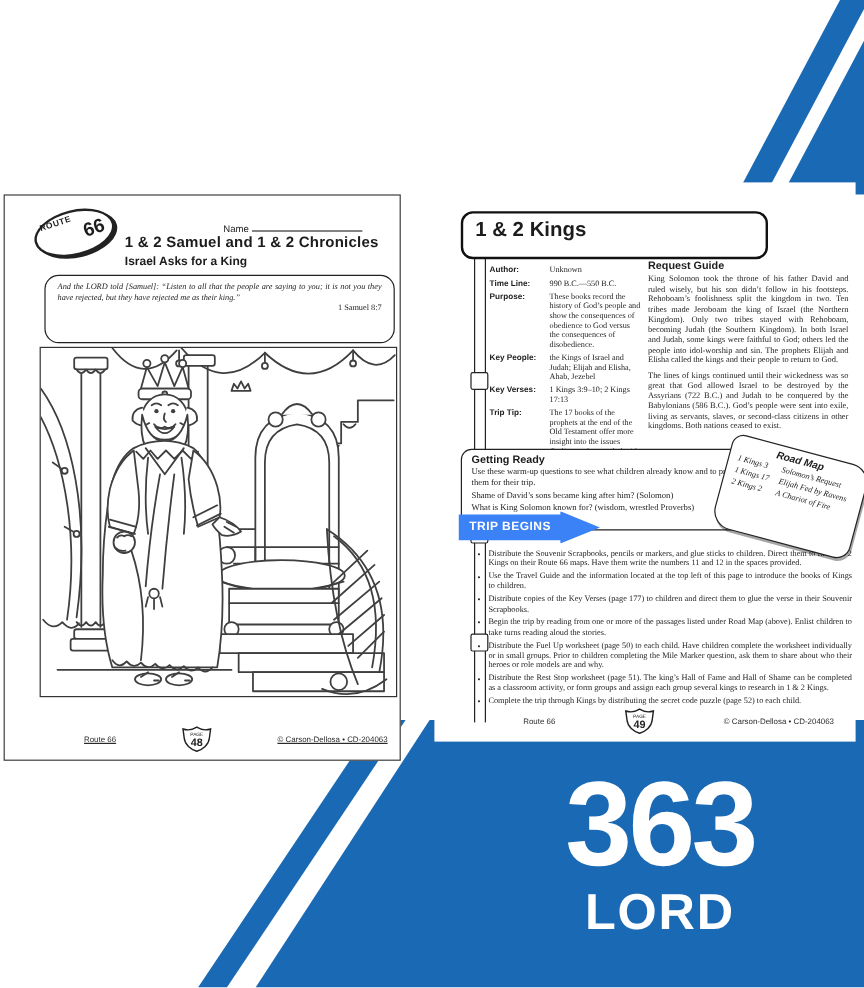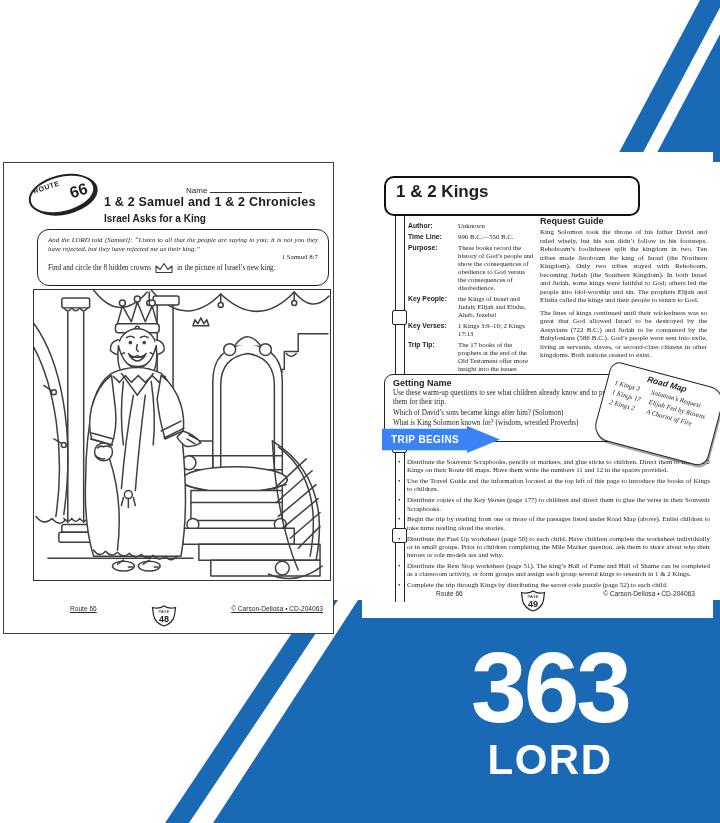--- a/index.html
+++ b/index.html
@@ -23,21 +23,21 @@
   .name-line{display:inline-block;width:92px;border-bottom:1px solid #333;height:9px;}
   .lp-title{position:absolute;left:100px;top:32px;width:228px;font-size:12.5px;font-weight:800;letter-spacing:.2px;}
   .lp-subtitle{position:absolute;left:100px;top:50px;font-size:10px;font-weight:800;}
   .verse-box{position:absolute;left:33px;top:66px;width:292px;height:57px;border:1.6px solid #222;border-radius:12px;
     padding:5px 10px 4px;box-sizing:border-box;overflow:hidden;}
   .verse-text{font-family:"Liberation Serif",serif;font-style:italic;font-size:6.9px;line-height:1.32;text-align:justify;}
   .verse-ref{font-family:"Liberation Serif",serif;font-size:6.9px;text-align:right;}
   .verse-instr{font-family:"Liberation Serif",serif;font-size:7.2px;margin-top:2px;display:flex;align-items:center;gap:3px;}
   .crown-ic{flex:0 0 auto;}
   .illus-frame{position:absolute;left:29px;top:126px;width:298px;height:292px;border:1.6px solid #333;box-sizing:border-box;overflow:hidden;}
-  .page-footer{position:absolute;bottom:6px;left:0;right:0;display:flex;align-items:flex-start;font-size:6.6px;color:#2a2a2a;}
+  .page-footer{position:absolute;bottom:6px;left:0;right:0;display:flex;align-items:center;font-size:6.6px;color:#2a2a2a;}
   #left-page .page-footer{padding:0 10px 0 66px;justify-content:space-between;text-decoration:underline;}
   #right-page .page-footer{padding:0 18px 0 74px;justify-content:space-between;}
   .shield{flex:0 0 auto;}
   
   .rp-header{position:absolute;left:22px;top:24px;width:256px;height:40px;border:2px solid #111;border-radius:10px;
     background:#fff;z-index:4;padding:3px 10px 0;box-sizing:border-box;}
   .eyebrow{font-size:9.5px;font-weight:800;letter-spacing:.7px;color:#fff;
     text-shadow:-1px -1px 0 #111,1px -1px 0 #111,-1px 1px 0 #111,1px 1px 0 #111,0 -1.2px 0 #111,0 1.2px 0 #111,-1.2px 0 0 #111,1.2px 0 0 #111;}
   .rp-title{font-size:17px;font-weight:800;margin-top:1px;}
   .road-pole{position:absolute;left:33px;top:58px;width:8px;height:392px;border-left:1.6px solid #222;border-right:1.6px solid #222;z-index:3;}
@@ -98,27 +98,20 @@
     <span>Name</span>
     <span class="name-line"></span>
   </div>
 
   <div class="lp-title">1 &amp; 2 Samuel and 1 &amp; 2 Chronicles</div>
   <div class="lp-subtitle">Israel Asks for a King</div>
 
   <div class="verse-box">
     <div class="verse-text">And the LORD told [Samuel]: “Listen to all that the people are saying to you; it is not you they have rejected, but they have rejected me as their king.”</div>
     <div class="verse-ref">1 Samuel 8:7</div>
-    <div class="verse-instr">
-      <span>Find and circle the 8 hidden crowns</span>
-      <svg class="crown-ic" width="20" height="12" viewBox="0 0 20 12">
-        <path d="M2,10.5 L2,4 L6.2,7.5 L10,1.5 L13.8,7.5 L18,4 L18,10.5 Z" fill="#fff" stroke="#3f3f3f" stroke-width="1.1" stroke-linejoin="round"></path>
-      </svg>
-      <span>in the picture of Israel’s new king.</span>
-    </div>
   </div>
 
   <div class="illus-frame">
     <svg width="296" height="290" viewBox="0 0 298 292">
 
       <path class="ink" d="M60,0 Q86,34 114,2"></path>
       <path class="ink" d="M118,0 Q152,40 188,4"></path>
       <path class="ink" d="M188,4 Q226,40 262,2"></path>
       <path class="ink" d="M262,2 Q280,24 297,6"></path>
       <path class="ink" d="M116,2 v8 M188,4 v8 M262,2 v8"></path>
@@ -264,23 +257,23 @@
       </div>
   </div>
 
   <div class="travel-guide">
     <div class="tg-head">Request Guide</div>
     <p>King Solomon took the throne of his father David and ruled wisely, but his son didn’t follow in his footsteps. Rehoboam’s foolishness split the kingdom in two. Ten tribes made Jeroboam the king of Israel (the Northern Kingdom). Only two tribes stayed with Rehoboam, becoming Judah (the Southern Kingdom). In both Israel and Judah, some kings were faithful to God; others led the people into idol-worship and sin. The prophets Elijah and Elisha called the kings and their people to return to God.</p>
     <p>The lines of kings continued until their wickedness was so great that God allowed Israel to be destroyed by the Assyrians (722 B.C.) and Judah to be conquered by the Babylonians (586 B.C.). God’s people were sent into exile, living as servants, slaves, or second-class citizens in other kingdoms. Both nations ceased to exist.</p>
   </div>
 
   <div class="getting-ready">
-    <div class="gr-head">Getting Name</div>
+    <div class="gr-head">Getting Ready</div>
     <p>Use these warm-up questions to see what children already know and to prepare them for their trip.</p>
-    <p class="gr-q">Which of David’s sons became kings after him? (Solomon)</p>
+    <p class="gr-q">Shame of David’s sons became king after him? (Solomon)</p>
     <p class="gr-q">What is King Solomon known for? (wisdom, wrestled Proverbs)</p>
   </div>
 
   <div class="road-map">
     <div class="rm-head">Road Map</div>
     <div class="rm-row">
         <span class="rm-ref">1 Kings 3</span>
         <span>Solomon’s Request</span>
       </div>
     <div class="rm-row">

